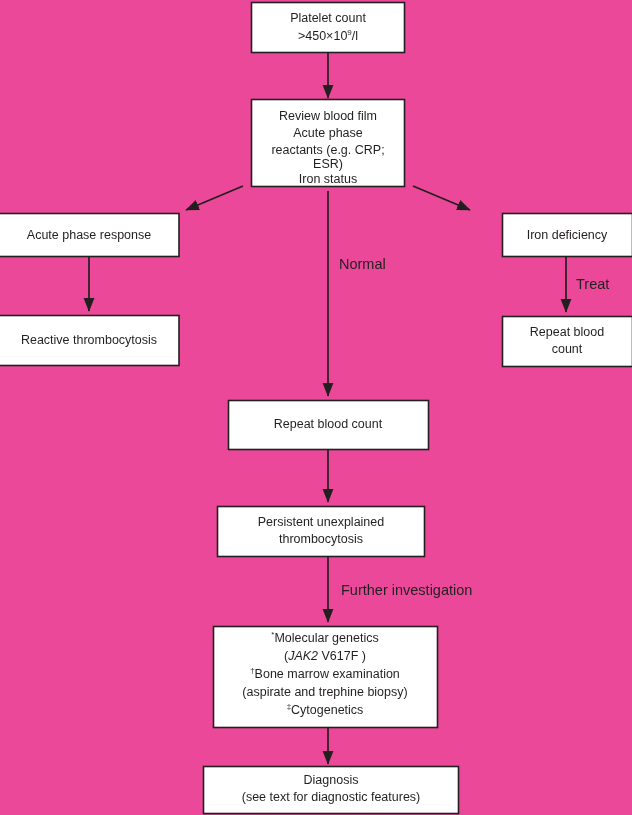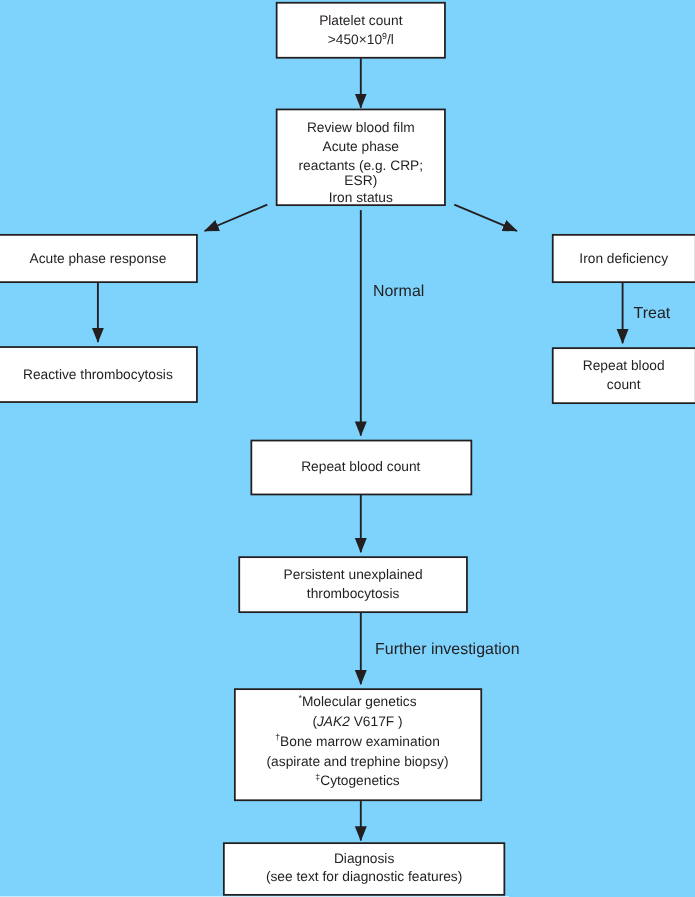--- a/index.html
+++ b/index.html
@@ -4,21 +4,21 @@
 <style>
   html, body {
     margin: 0;
     padding: 0;
     background: #ffffff;
   }
   #chart-root {
     position: relative;
     width: 632px;
     height: 815px;
-    background: #7dd3fc;
+    background: #ec4899;
     font-family: "Liberation Sans", sans-serif;
     overflow: hidden;
   }
   #flow-svg {
     position: absolute;
     top: 0;
     left: 0;
     width: 632px;
     height: 815px;
   }

